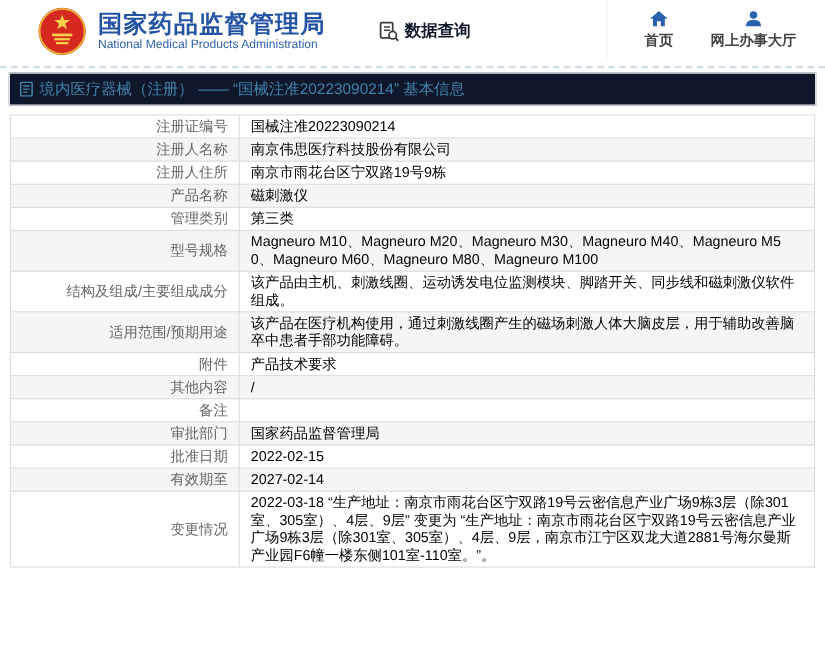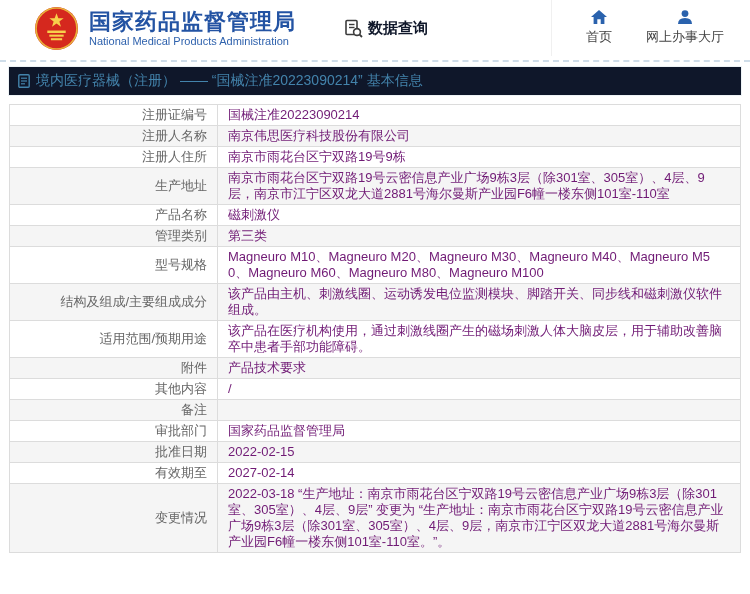--- a/index.html
+++ b/index.html
@@ -7,36 +7,36 @@
     font-family:"Liberation Sans","DejaVu Sans",sans-serif; }
 
   
   .header { height:56px; display:flex; align-items:center; padding-left:34px; background:#fff; }
   .emblem { width:45px; height:45px; flex:0 0 45px; }
   .brand { margin-left:10px; }
   .brand-title { font-size:22px; font-weight:bold; color:#2353a3; letter-spacing:1px; line-height:26px; }
   .brand-sub { font-size:11px; color:#2f62ad; line-height:13px; }
   .dataquery { display:flex; align-items:center; margin-left:48px; cursor:pointer; }
   .dataquery-label { font-size:15px; font-weight:bold; color:#0f172a; margin-left:5px; }
-  .right-nav { margin-left:auto; display:flex; align-items:center; gap:34px; padding-right:26px; border-left:1px solid #f0f0f0; height:100%; padding-left:34px; }
+  .right-nav { margin-left:auto; display:flex; align-items:center; gap:34px; padding-right:26px; border-left:1px solid #f0f0f0; height:100%; padding-left:34px;font-weight:bold; }
   .nav-item { display:flex; flex-direction:column; align-items:center; cursor:pointer; }
   .nav-item .nav-label { font-size:13px; color:#444; margin-top:4px; white-space:nowrap; }
 
   
   .separator { border-top:2px dashed #cfdde9; margin:4px 0 0 0; }
   .title-strip { margin:4px 8px 0 8px; height:30px; background:#0f172a; border:1px solid #eef3f6;
     display:flex; align-items:center; padding-left:9px; }
   .title-strip .strip-text { font-size:14px; color:#4383ab; margin-left:6px; }
 
   
   table.info { border-collapse:collapse; width:732px; margin:8px 2px 0 9px; table-layout:fixed;padding-left:10px; }
   table.info td { border:1px solid #dcdcdc; padding:2px 10px; font-size:13px; line-height:16px;
     vertical-align:middle; word-break:break-all; }
   td.label-cell { width:208px; text-align:right; color:#666; }
-  td.value-cell { color:#701a75; text-align:left; }
+  td.value-cell { color:#000000; text-align:left; }
   tr:nth-child(even) { background:#f5f5f5; }
   .icon-svg { display:block; }
 </style>
 </head>
 <body>
 
 <div class="header">
   <svg class="emblem icon-svg" width="45" height="45" viewBox="0 0 44 44">
     <circle cx="22" cy="22" r="21" fill="#d5281e"></circle>
     <circle cx="22" cy="22" r="20" fill="none" stroke="#e8b23a" stroke-width="1.6"></circle>
@@ -95,24 +95,20 @@
       </tr>
       <tr>
         <td class="label-cell"><span>注册人名称</span></td>
         <td class="value-cell">南京伟思医疗科技股份有限公司</td>
       </tr>
       <tr>
         <td class="label-cell"><span>注册人住所</span></td>
         <td class="value-cell">南京市雨花台区宁双路19号9栋</td>
       </tr>
       <tr>
-        <td class="label-cell"><span>生产地址</span></td>
-        <td class="value-cell">南京市雨花台区宁双路19号云密信息产业广场9栋3层（除301室、305室）、4层、9层，南京市江宁区双龙大道2881号海尔曼斯产业园F6幢一楼东侧101室-110室</td>
-      </tr>
-      <tr>
         <td class="label-cell"><span>产品名称</span></td>
         <td class="value-cell">磁刺激仪</td>
       </tr>
       <tr>
         <td class="label-cell"><span>管理类别</span></td>
         <td class="value-cell">第三类</td>
       </tr>
       <tr>
         <td class="label-cell"><span>型号规格</span></td>
         <td class="value-cell">Magneuro M10、Magneuro M20、Magneuro M30、Magneuro M40、Magneuro M50、Magneuro M60、Magneuro M80、Magneuro M100</td>

